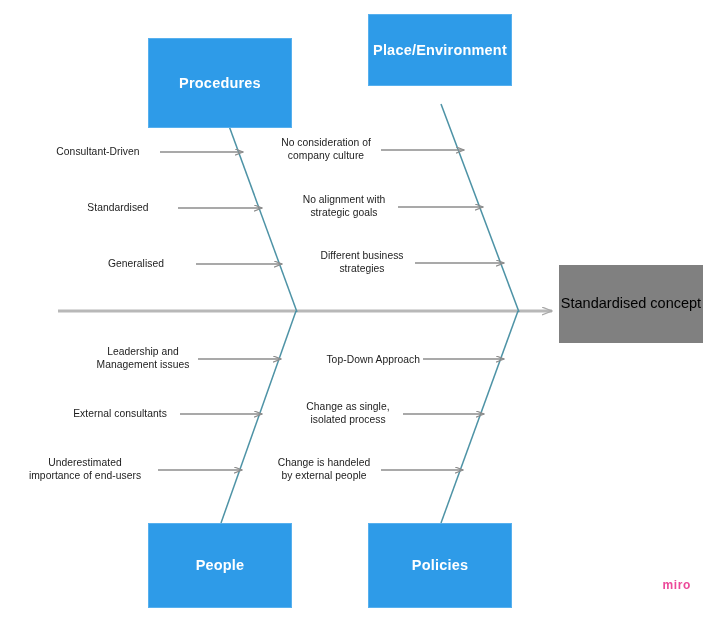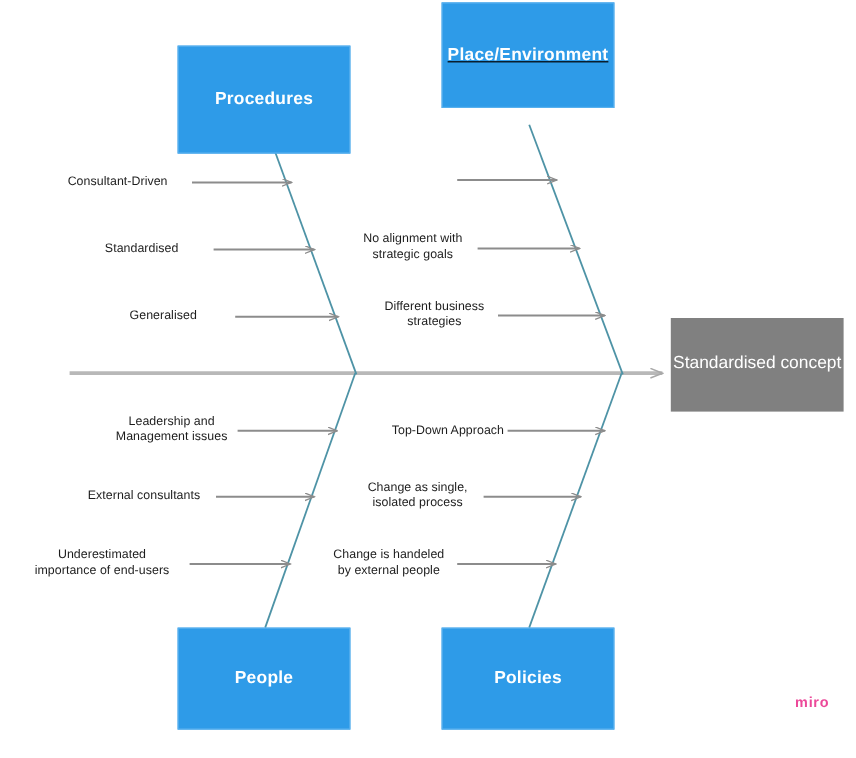--- a/index.html
+++ b/index.html
@@ -23,21 +23,21 @@
     line-height:1.15;
   }
 
   .effect-box{
     position:absolute;
     background:#808080;
     display:flex;align-items:center;justify-content:center;
     box-sizing:border-box;
   }
   .effect-box span{
-    color:#ffffff;
+    color:#000000;
     font-size:14.5px;
     font-weight:normal;
     text-align:center;
     line-height:1.2;
   }
 
   .cause-label{
     position:absolute;
     color:#1c1c1c;
     font-size:10.3px;
@@ -93,40 +93,42 @@
 
     <line x1="423" y1="359" x2="504" y2="359" stroke="#8c8c8c" stroke-width="1.7" marker-end="url(#ah)"></line>
     <line x1="403" y1="414" x2="484" y2="414" stroke="#8c8c8c" stroke-width="1.7" marker-end="url(#ah)"></line>
     <line x1="381" y1="470" x2="463" y2="470" stroke="#8c8c8c" stroke-width="1.7" marker-end="url(#ah)"></line>
   </svg>
 
   <div class="cat-box" style="left:148px;top:14px;width:144px;height:90px;margin-top:24px;">
     <span>Procedures</span>
   </div>
 
-  <div class="cat-box" style="left:368px;top:2px;width:144px;height:88px;text-decoration:underline;">
+  <div class="cat-box" style="left:368px;top:14px;width:144px;height:72px;">
     <span>Place/Environment</span>
   </div>
 
   <div class="cat-box" style="left:148px;top:523px;width:144px;height:85px;">
     <span>People</span>
   </div>
 
   <div class="cat-box" style="left:368px;top:523px;width:144px;height:85px;">
     <span>Policies</span>
   </div>
 
   <div class="effect-box" style="left:559px;top:265px;width:144px;height:78px;">
     <span>Standardised concept</span>
   </div>
 
   <div class="cause-label" style="left:40px;top:145px;width:116px;">Consultant-Driven</div>
   <div class="cause-label" style="left:62px;top:201px;width:112px;">Standardised</div>
   <div class="cause-label" style="left:80px;top:257px;width:112px;">Generalised</div>
 
+  <div class="cause-label" style="left:274px;top:136px;width:104px;">No consideration of
+company culture</div>
   <div class="cause-label" style="left:292px;top:193px;width:104px;">No alignment with
 strategic goals</div>
   <div class="cause-label" style="left:310px;top:249px;width:104px;">Different business
 strategies</div>
 
   <div class="cause-label" style="left:90px;top:345px;width:106px;">Leadership and
 Management issues</div>
   <div class="cause-label" style="left:62px;top:407px;width:116px;">External consultants</div>
   <div class="cause-label" style="left:14px;top:456px;width:142px;">Underestimated
 importance of end-users</div>

